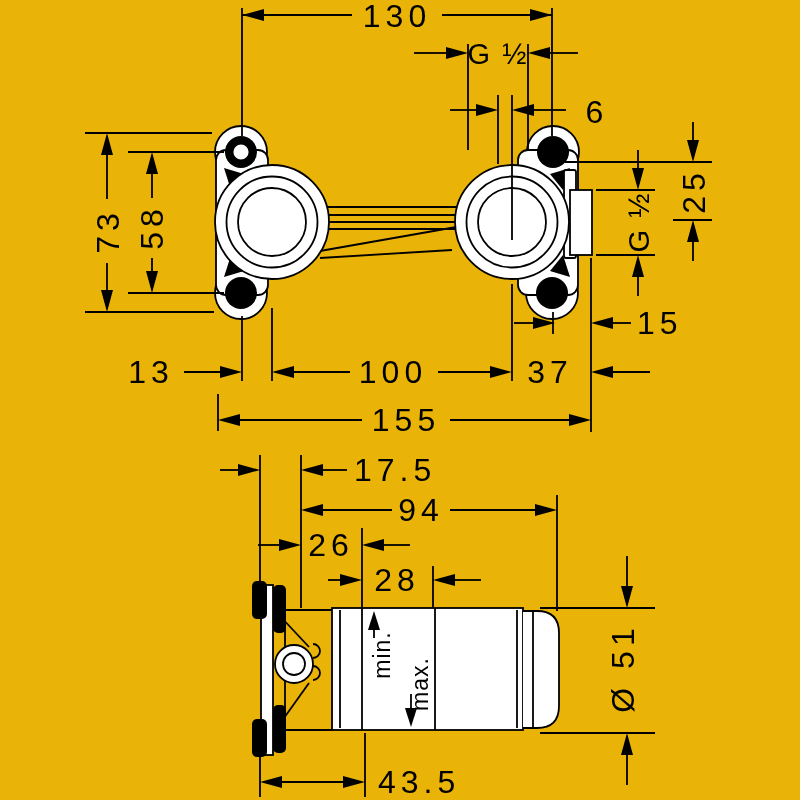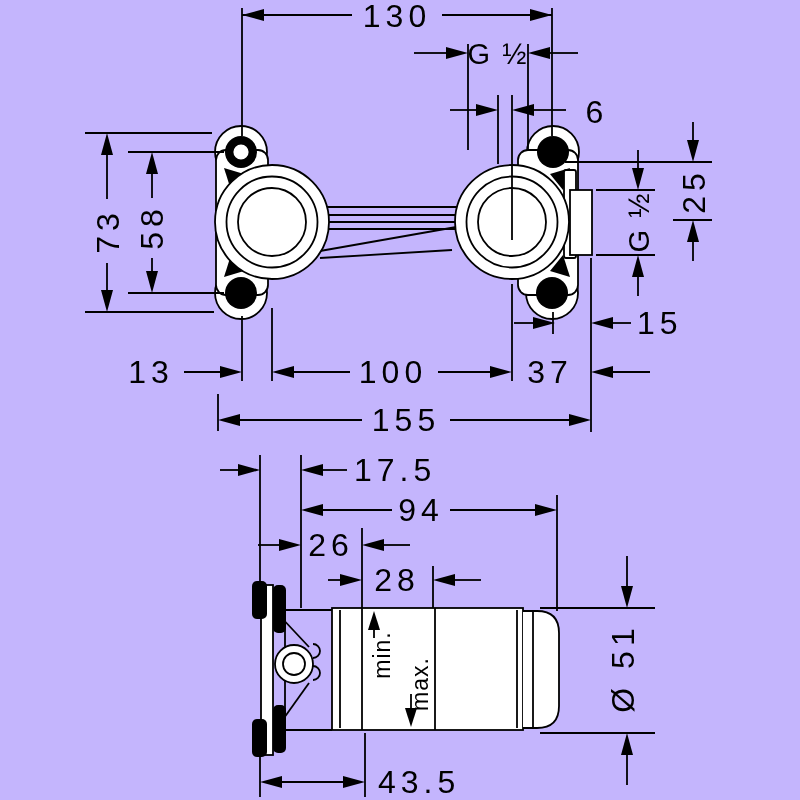--- a/index.html
+++ b/index.html
@@ -1,16 +1,16 @@
 <!DOCTYPE html>
 <html><head>
 <meta charset="utf-8">
 <style>
   html,body{margin:0;padding:0;background:#fff;}
-  .stage{width:800px;height:800px;position:relative;background:#c4b5fd;}
+  .stage{width:800px;height:800px;position:relative;background:#eab308;}
   svg line, svg path, svg rect, svg circle{stroke:#000;fill:none;stroke-width:1.8;stroke-linecap:butt;}
   svg .ah{fill:#000;stroke:none;}
   svg .blk{fill:#000;stroke:none;}
   svg .wf{fill:#fff;}
   svg text{font-family:"Liberation Sans", sans-serif;fill:#000;stroke:none;}
   .t{font-size:32px;letter-spacing:5px;}
   .tg{font-size:29px;letter-spacing:2px;}
   .tm{font-size:23px;letter-spacing:1px;}
 </style>
 </head>

